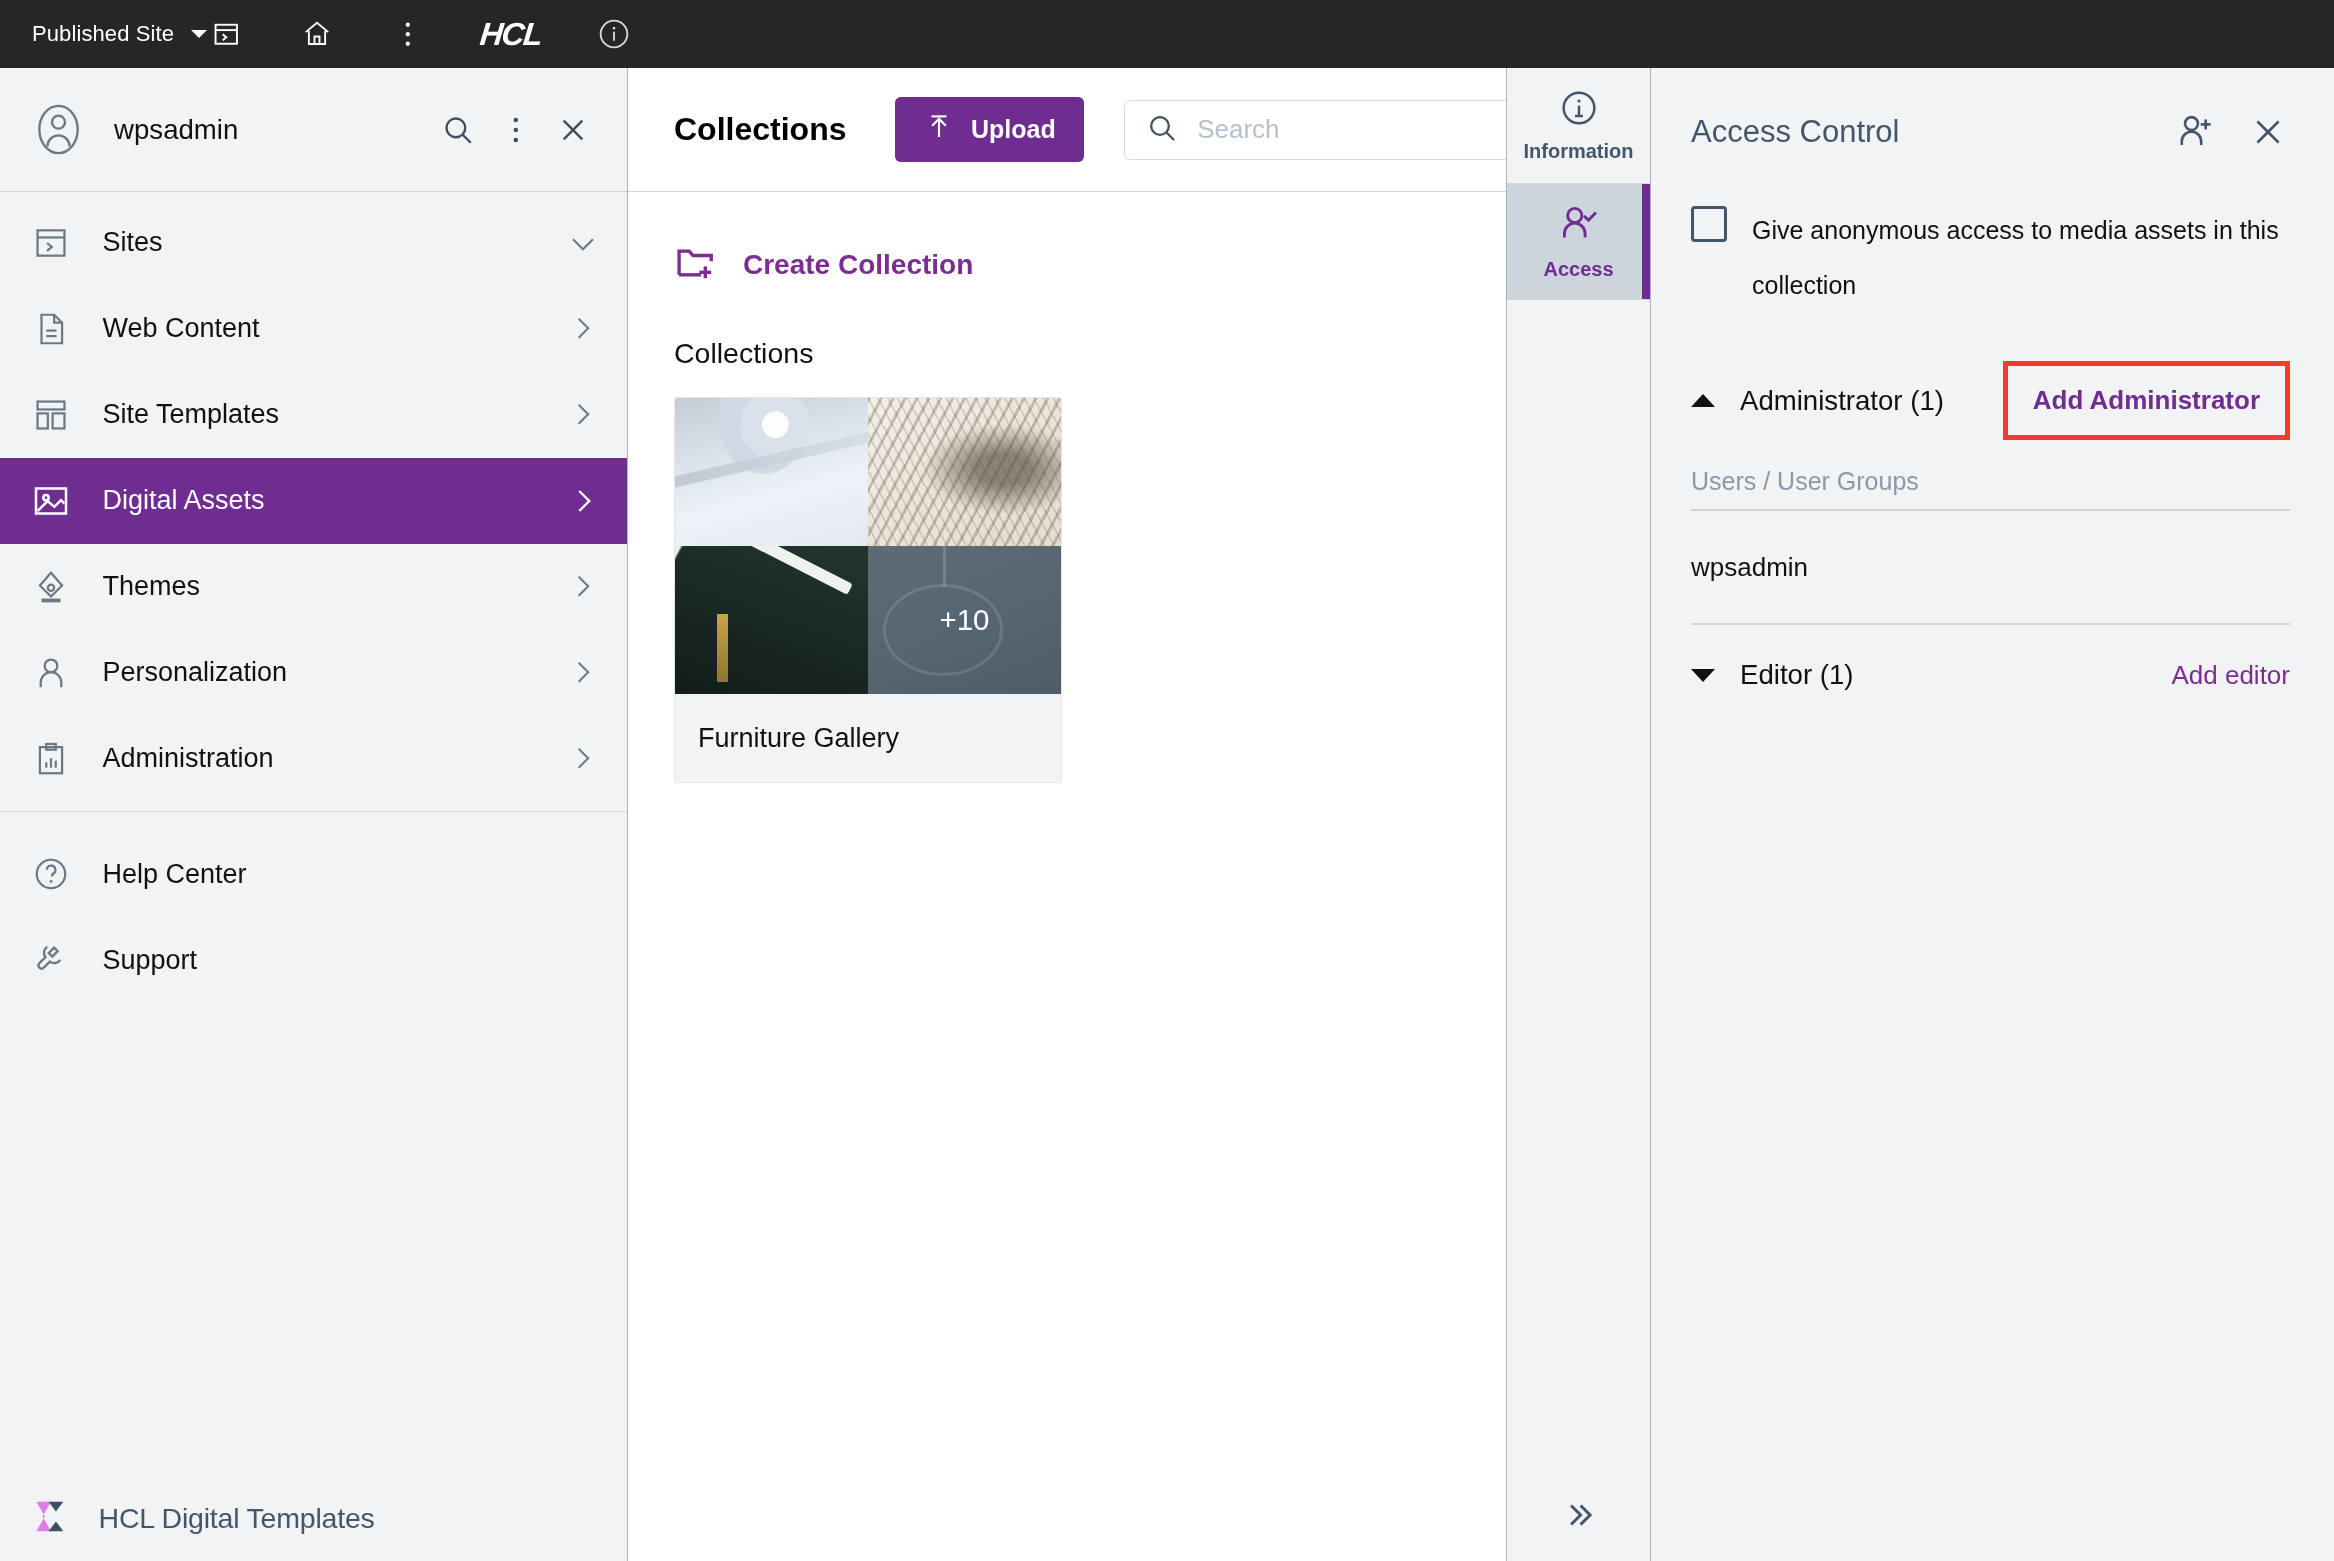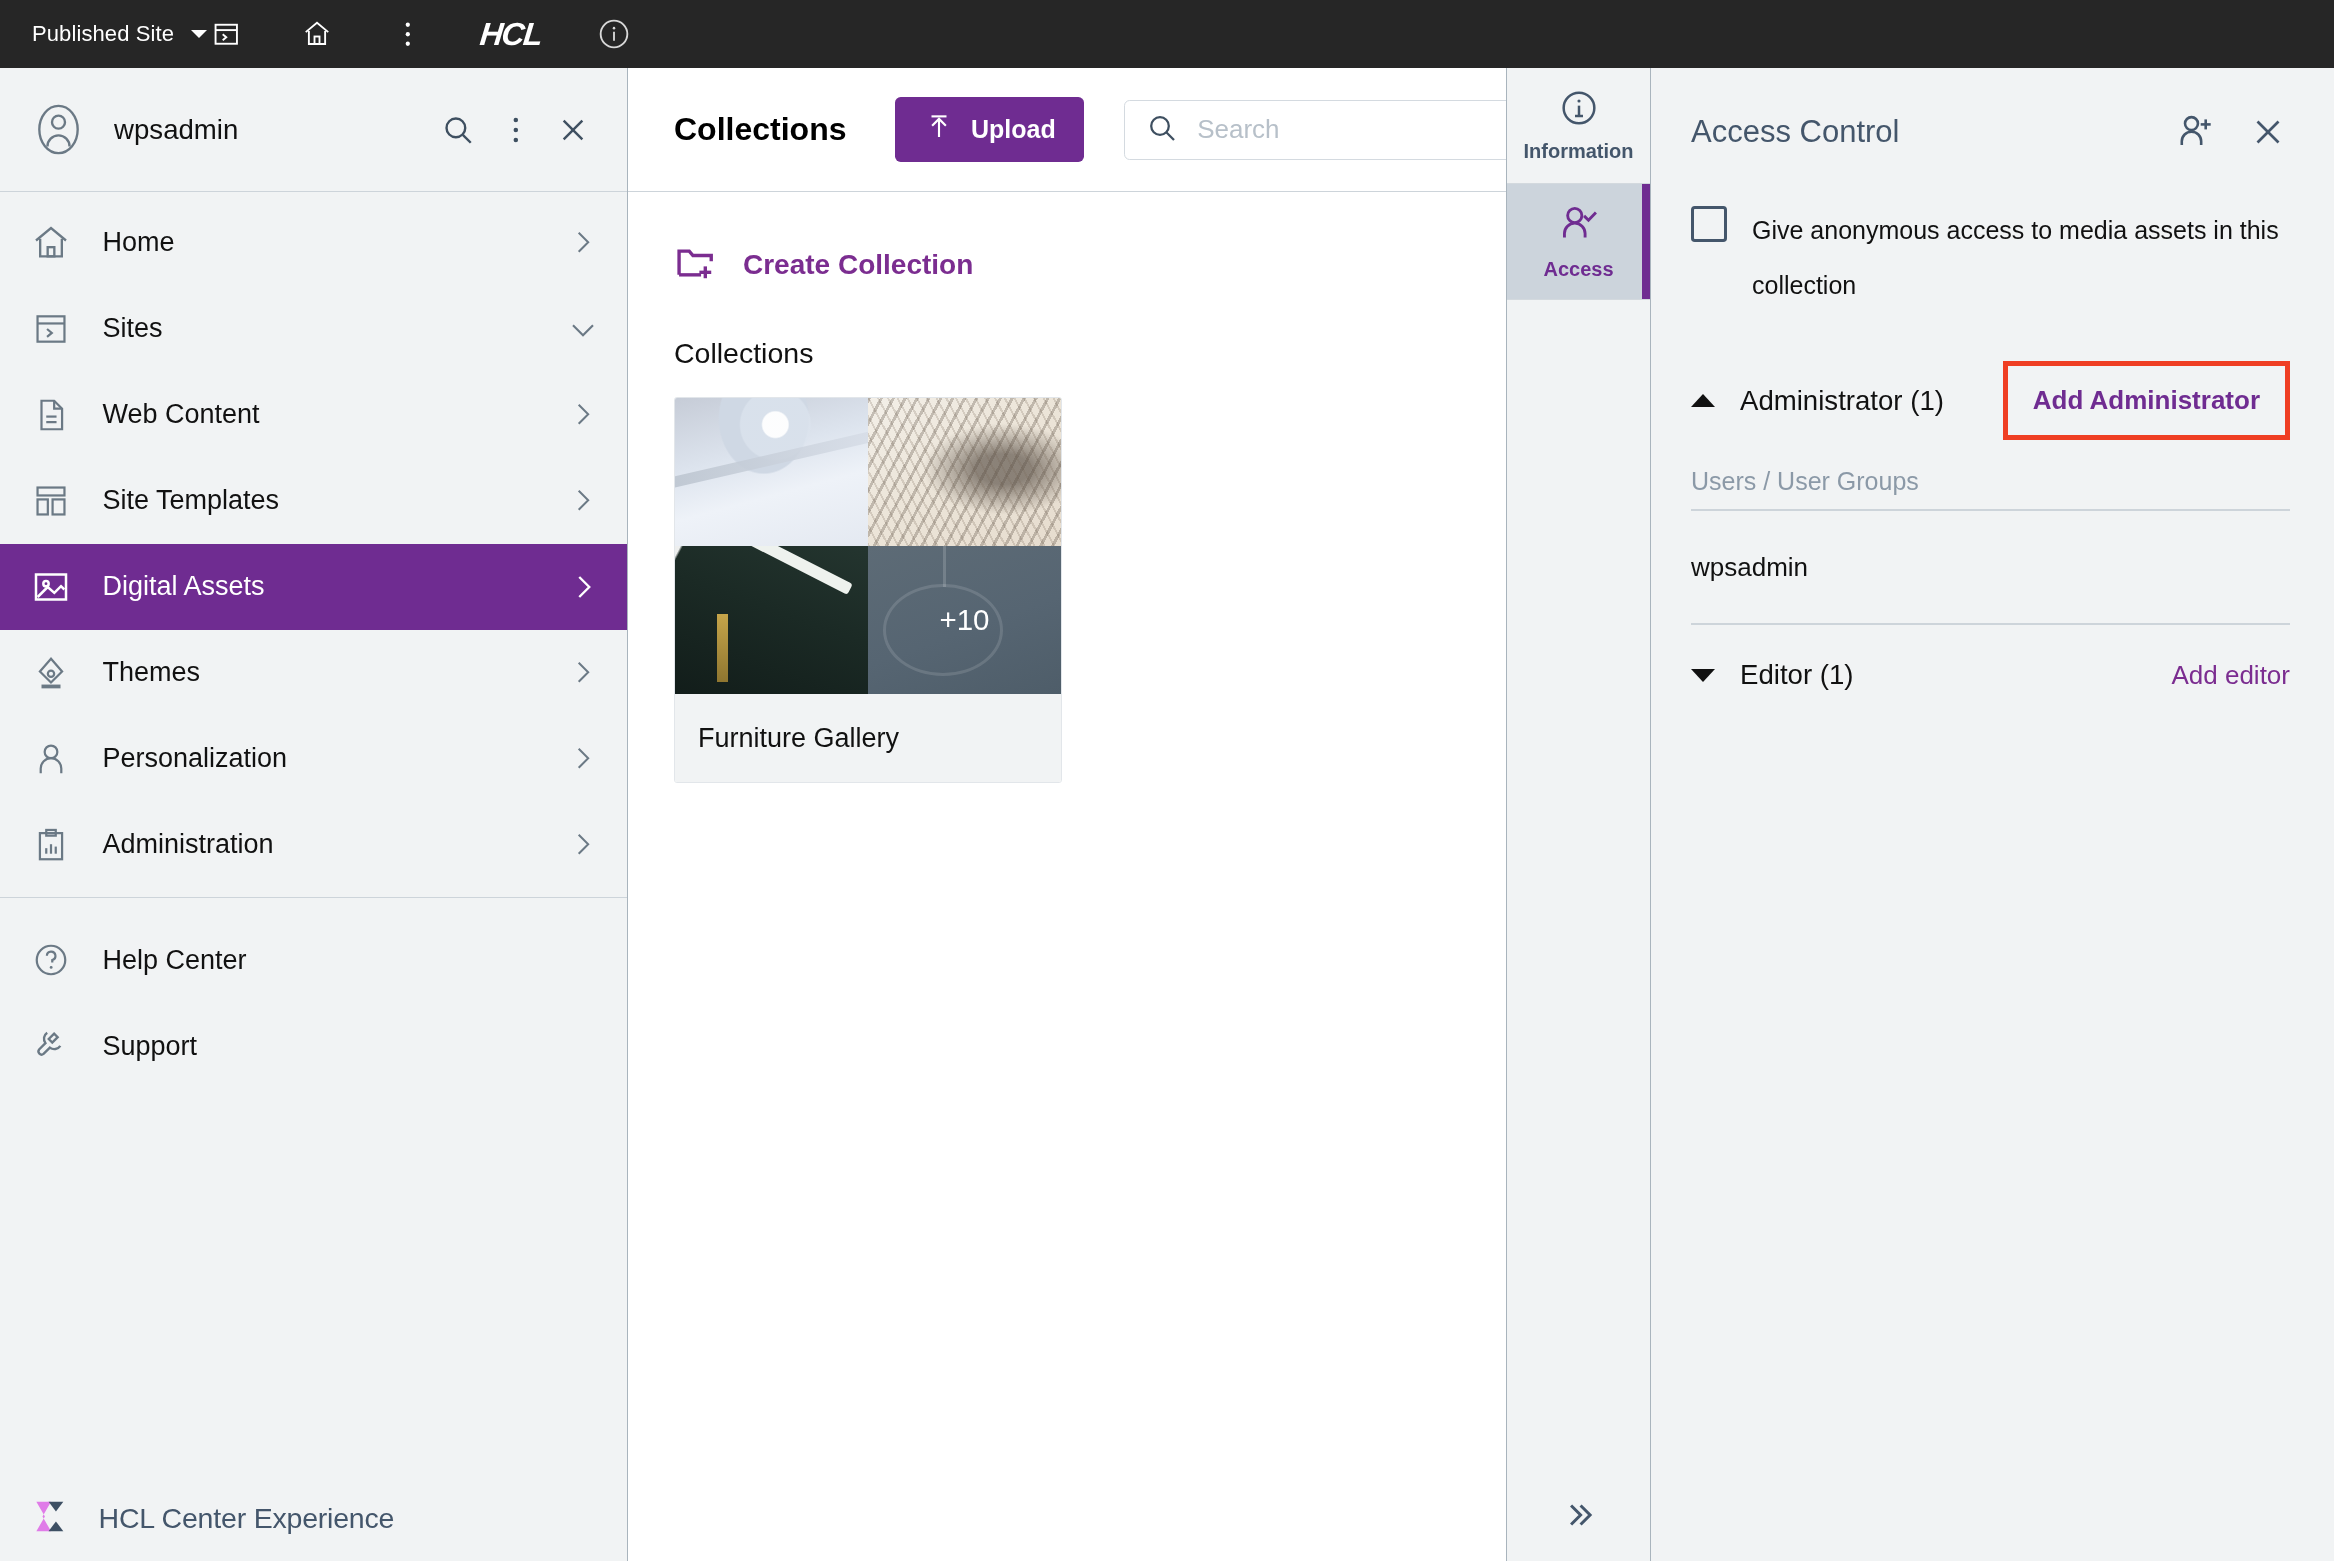--- a/index.html
+++ b/index.html
@@ -250,35 +250,20 @@
         <span class="sb-ctrl">
           <svg width="32" height="32" viewBox="0 0 24 24" fill="none" stroke="#3e4f60" stroke-width="1.8">
             <line x1="5" y1="5" x2="19" y2="19"></line>
               <line x1="19" y1="5" x2="5" y2="19"></line>
           </svg>
         </span>
       </div>
 
       <nav class="sb-nav">
 
-        <div class="nav-item">
-          <span class="ni-icon">
-            <svg width="40" height="40" viewBox="0 0 24 24" fill="none" stroke="#6b7985" stroke-width="1.4">
-              <path d="M3 10.5 12 3l9 7.5"></path>
-                <path d="M5.5 9.5V20h13V9.5"></path>
-                <rect x="10" y="14.5" width="4" height="5.5"></rect>
-            </svg>
-          </span>
-          <span class="ni-label">Home</span>
-          <span class="ni-chev">
-            <svg width="28.5" height="28.5" viewBox="0 0 24 24" fill="none" stroke="#6b7985" stroke-width="1.7">
-                <polyline points="9,4 17,12 9,20"></polyline>
-              </svg>
-          </span>
-        </div>
 
         <div class="nav-item">
           <span class="ni-icon">
             <svg width="38" height="38" viewBox="0 0 24 24" fill="none" stroke="#6b7985" stroke-width="1.4">
               <rect x="3.5" y="4" width="17" height="16"></rect>
                 <line x1="3.5" y1="8.5" x2="20.5" y2="8.5"></line>
               <polyline points="9.5,12 12.5,14.5 9.5,17"></polyline>
             </svg>
           </span>
           <span class="ni-label">Sites</span>
@@ -414,21 +399,21 @@
       <div class="sb-spacer"></div>
 
       <div class="sb-footer">
         <span>
           <svg width="49" height="49" viewBox="0 0 40 40">
             <path d="M6 8 L18 8 L11 20 L18 32 L6 32 L13 20 Z" fill="#e07ce8"></path>
             <path d="M16 8 L28 8 L22 16 Z" fill="#3d4f63"></path>
             <path d="M22 24 L28 32 L16 32 Z" fill="#3d4f63"></path>
           </svg>
         </span>
-        <span class="sb-footer-text">HCL Center Experience</span>
+        <span class="sb-footer-text">HCL Digital Templates</span>
       </div>
 
     </aside>
 
     <section class="center">
 
       <div class="center-toolbar">
         <span class="ct-title">Collections</span>
 
         <button class="upload-btn">

